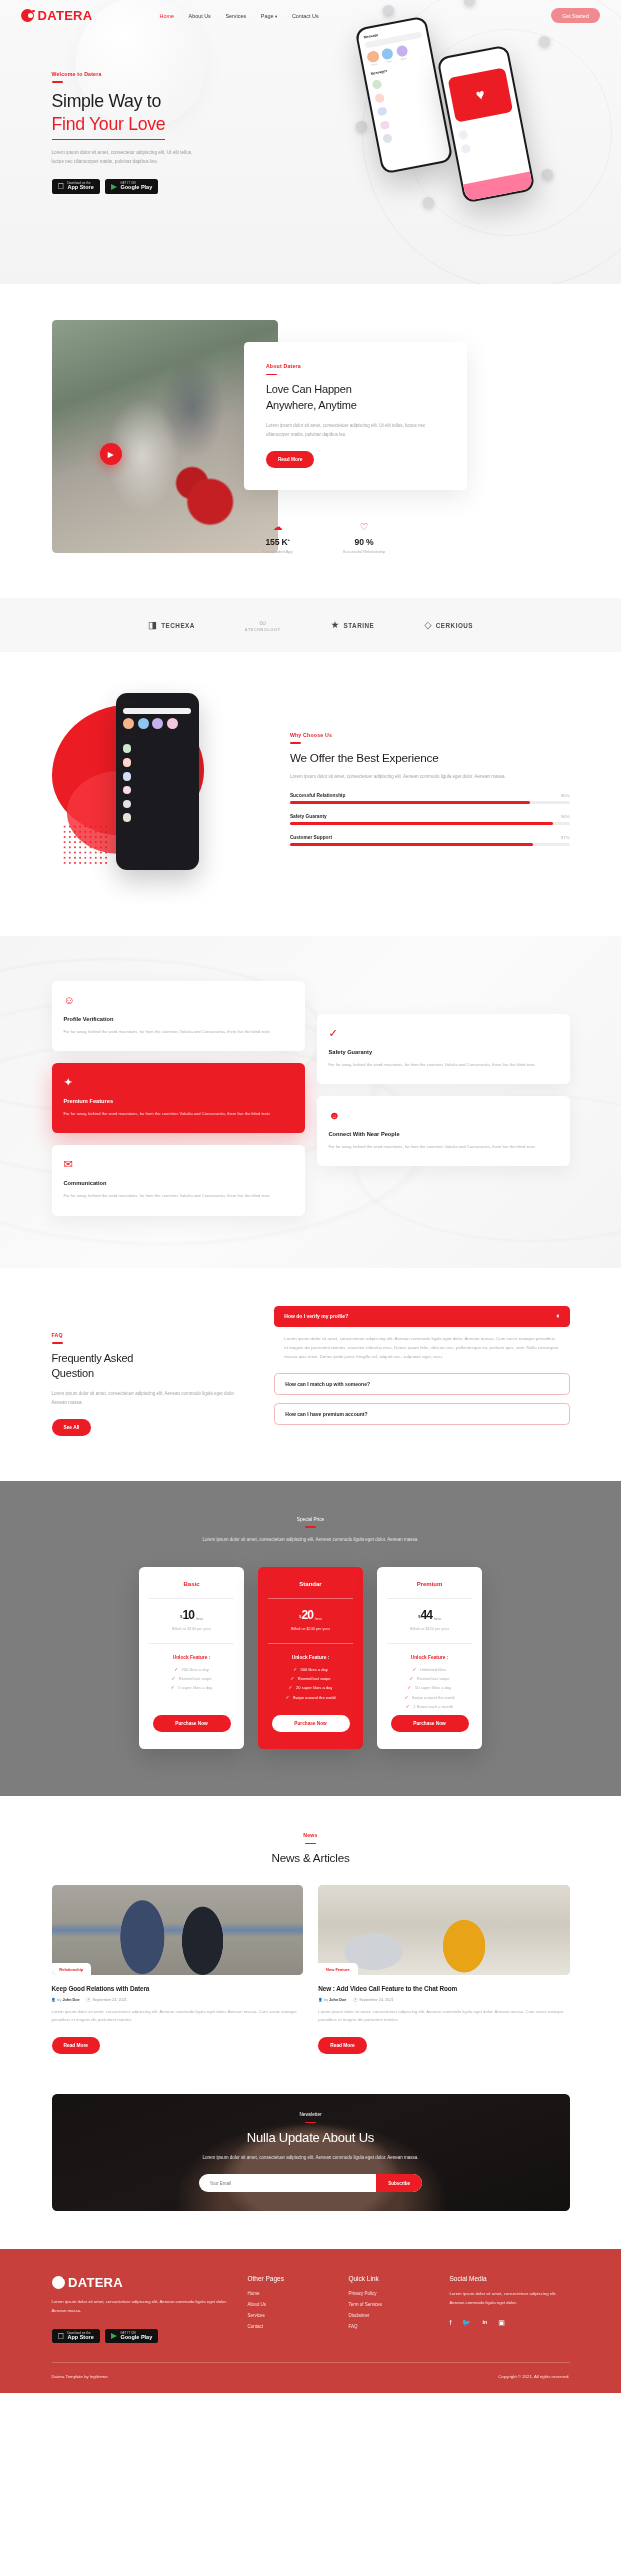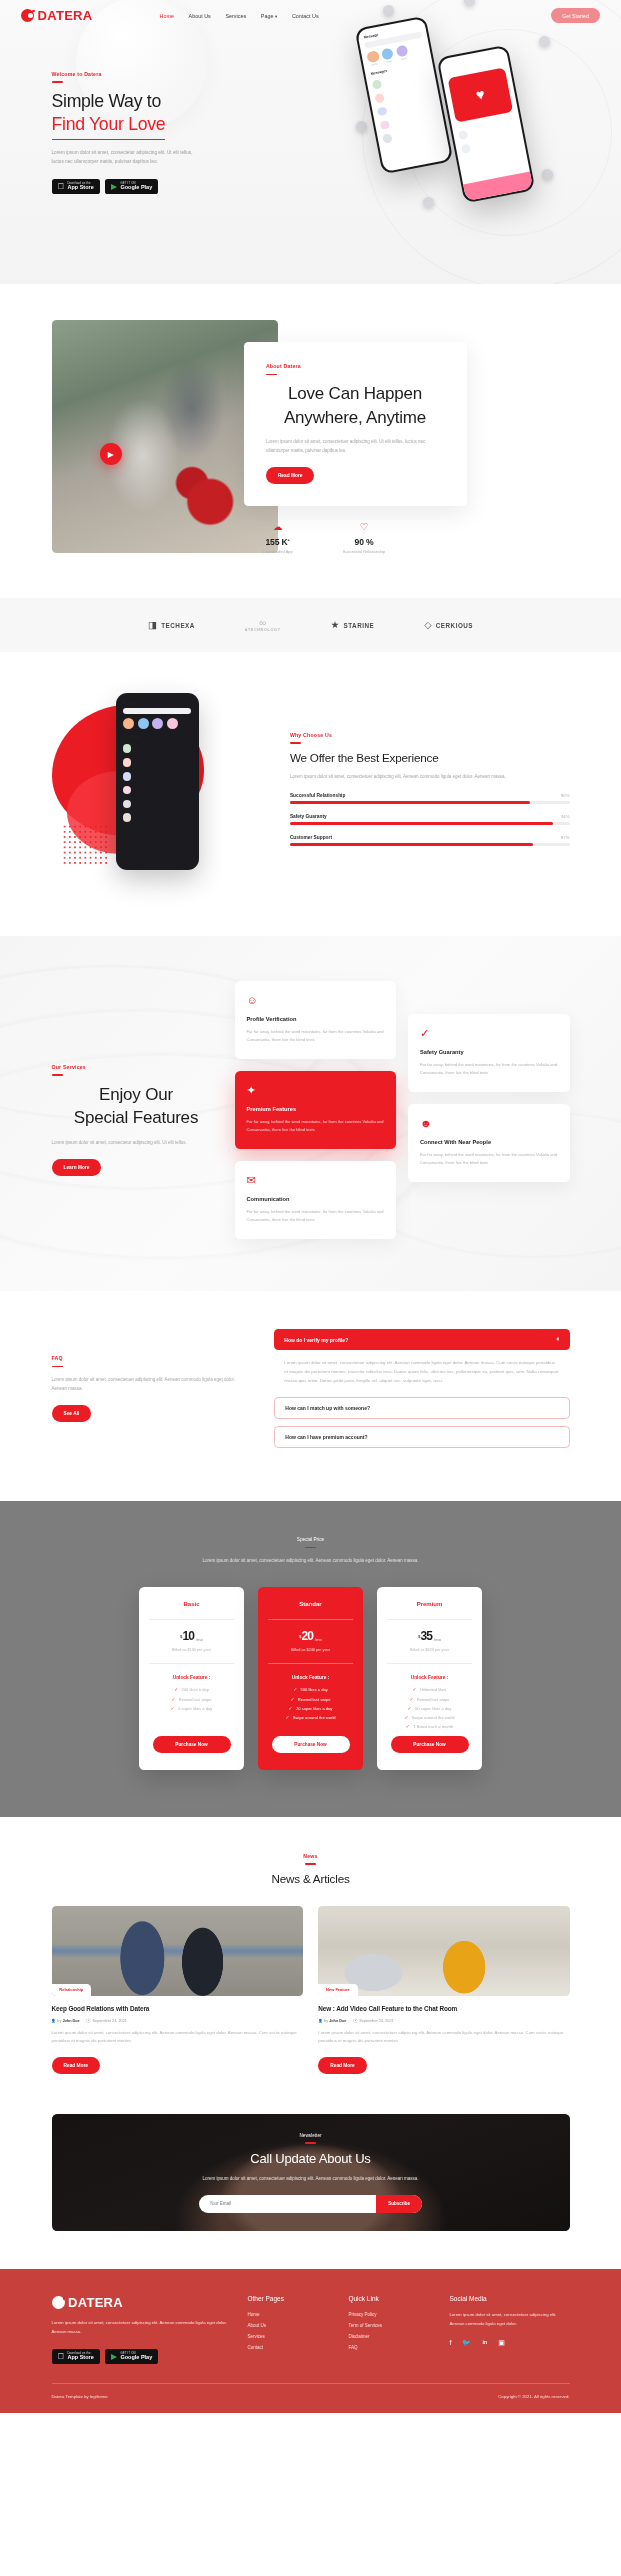--- a/index.html
+++ b/index.html
@@ -129,21 +129,21 @@
   .play-btn {
     position:absolute; left:48px; top:123px; width:22.4px; height:22.4px; border-radius:50%;
     background:#ec1c24; display:flex; align-items:center; justify-content:center;
     color:#fff; font-size:7.8px; z-index:4; box-shadow:0 3.5px 10.4px rgba(236,28,36,.45);
     cursor:pointer;
   }
   .about-card {
     position:absolute; left:192px; top:22.4px; width:223px; background:#fff;
     box-shadow:0 7px 26px rgba(0,0,0,.09); border-radius:4.3px; padding:21px 22.4px 22.4px;
   }
-  .h2 { font-size:17px; font-weight:normal; line-height:1.38; letter-spacing:-0.2px;text-align:center; }
+  .h2 { font-size:11px; font-weight:normal; line-height:1.38; letter-spacing:-0.2px; }
   .body-sm { font-size:4.5px; color:#a4a4a4; line-height:2.0; margin-top:7.8px; }
   .btn-red {
     background:#ec1c24; color:#fff; border:none; font-size:4.8px; font-weight:bold;
     padding:6px 12px; border-radius:17.3px; margin-top:12px; cursor:pointer; font-family:inherit;
   }
   .stats { display:flex; gap:50px; position:absolute; left:211px; top:202px; }
   .stat { text-align:center; }
   .stat .ic { font-size:9.5px; color:#ec1c24; line-height:1; }
   .stat .num { font-size:8.6px; font-weight:bold; margin-top:5.2px; letter-spacing:-0.2px; }
   .stat .num sup { font-size:4.3px; }
@@ -638,29 +638,20 @@
               </div>
           </div>
         </div>
       </div>
     </div>
   </section>
 
   <section class="features">
     <div class="feat-swirl"></div>
     <div class="wrap feat-row">
-      <div class="feat-left">
-        <div class="eyebrow">Our Services</div>
-        <div class="eyebrow-rule"></div>
-        <h2 class="h2">
-          <span>Enjoy Our</span><br><span>Special Features</span>
-        </h2>
-        <p class="body-sm">Lorem ipsum dolor sit amet, consectetur adipiscing elit. Ut elit tellus.</p>
-        <button class="btn-red">Learn More</button>
-      </div>
       <div class="feat-cols">
         <div class="fcol">
           <div class="fcard">
             <div class="fi">☺</div>
             <div class="ft">Profile Verification</div>
             <div class="fd">Far far away, behind the word mountains, far from the countries Vokalia and Consonantia, there live the blind texts</div>
           </div>
           <div class="fcard red">
             <div class="fi">✦</div>
             <div class="ft">Premium Features</div>
@@ -686,20 +677,23 @@
         </div>
       </div>
     </div>
   </section>
 
   <section class="faq">
     <div class="wrap faq-row">
       <div class="faq-left">
         <div class="eyebrow">FAQ</div>
         <div class="eyebrow-rule"></div>
+        <h2 class="h2">
+          <span>Frequently Asked</span><br><span>Question</span>
+        </h2>
         <p class="body-sm">Lorem ipsum dolor sit amet, consectetuer adipiscing elit. Aenean commodo ligula eget dolor. Aenean massa.</p>
         <button class="btn-red">See All</button>
       </div>
       <div class="faq-right">
         <div class="acc-item">
           <div class="acc-head open">
             <span>How do I verify my profile?</span>
             <span class="chev">ⱏ</span>
           </div>
           <div class="acc-body">Lorem ipsum dolor sit amet, consectetuer adipiscing elit. Aenean commodo ligula eget dolor. Aenean massa. Cum sociis natoque penatibus et magnis dis parturient montes, nascetur ridiculus mus. Donec quam felis, ultricies nec, pellentesque eu, pretium quis, sem. Nulla consequat massa quis enim. Donec pede justo, fringilla vel, aliquet nec, vulputate eget, arcu.</div>
@@ -788,21 +782,21 @@
           </div>
           <div class="p-pad"></div>
           <button class="p-btn">Purchase Now</button>
         </div>
 
         <div class="pcard">
           <div class="p-name">Premium</div>
           <div class="p-hr"></div>
           <div class="p-amt">
             <span class="p-cur">$</span>
-            <span class="p-val">35</span>
+            <span class="p-val">44</span>
             <span class="p-per">/mo</span>
           </div>
           <div class="p-billed">Billed as $420 per year</div>
           <div class="p-hr"></div>
           <div class="p-unlock">Unlock Feature :</div>
           <div class="p-feats">
             <div class="p-feat">
                 <span class="ck">✓</span>
                 <span>Unlimited likes</span>
               </div>
@@ -864,21 +858,21 @@
       </div>
     </div>
   </section>
 
   <section class="nl-sec">
     <div class="wrap">
       <div class="nl">
         <div class="nl-in">
           <div class="eyebrow-w">Newsletter</div>
           <div class="eyebrow-rule center"></div>
-          <h2 class="h2nl">Call Update About Us</h2>
+          <h2 class="h2nl">Nulla Update About Us</h2>
           <p class="sub-w">Lorem ipsum dolor sit amet, consectetuer adipiscing elit. Aenean commodo ligula eget dolor. Aenean massa.</p>
           <div class="nl-form">
             <input type="text" placeholder="Your Email" style="">
             <button>Subscribe</button>
           </div>
         </div>
       </div>
     </div>
   </section>
 

